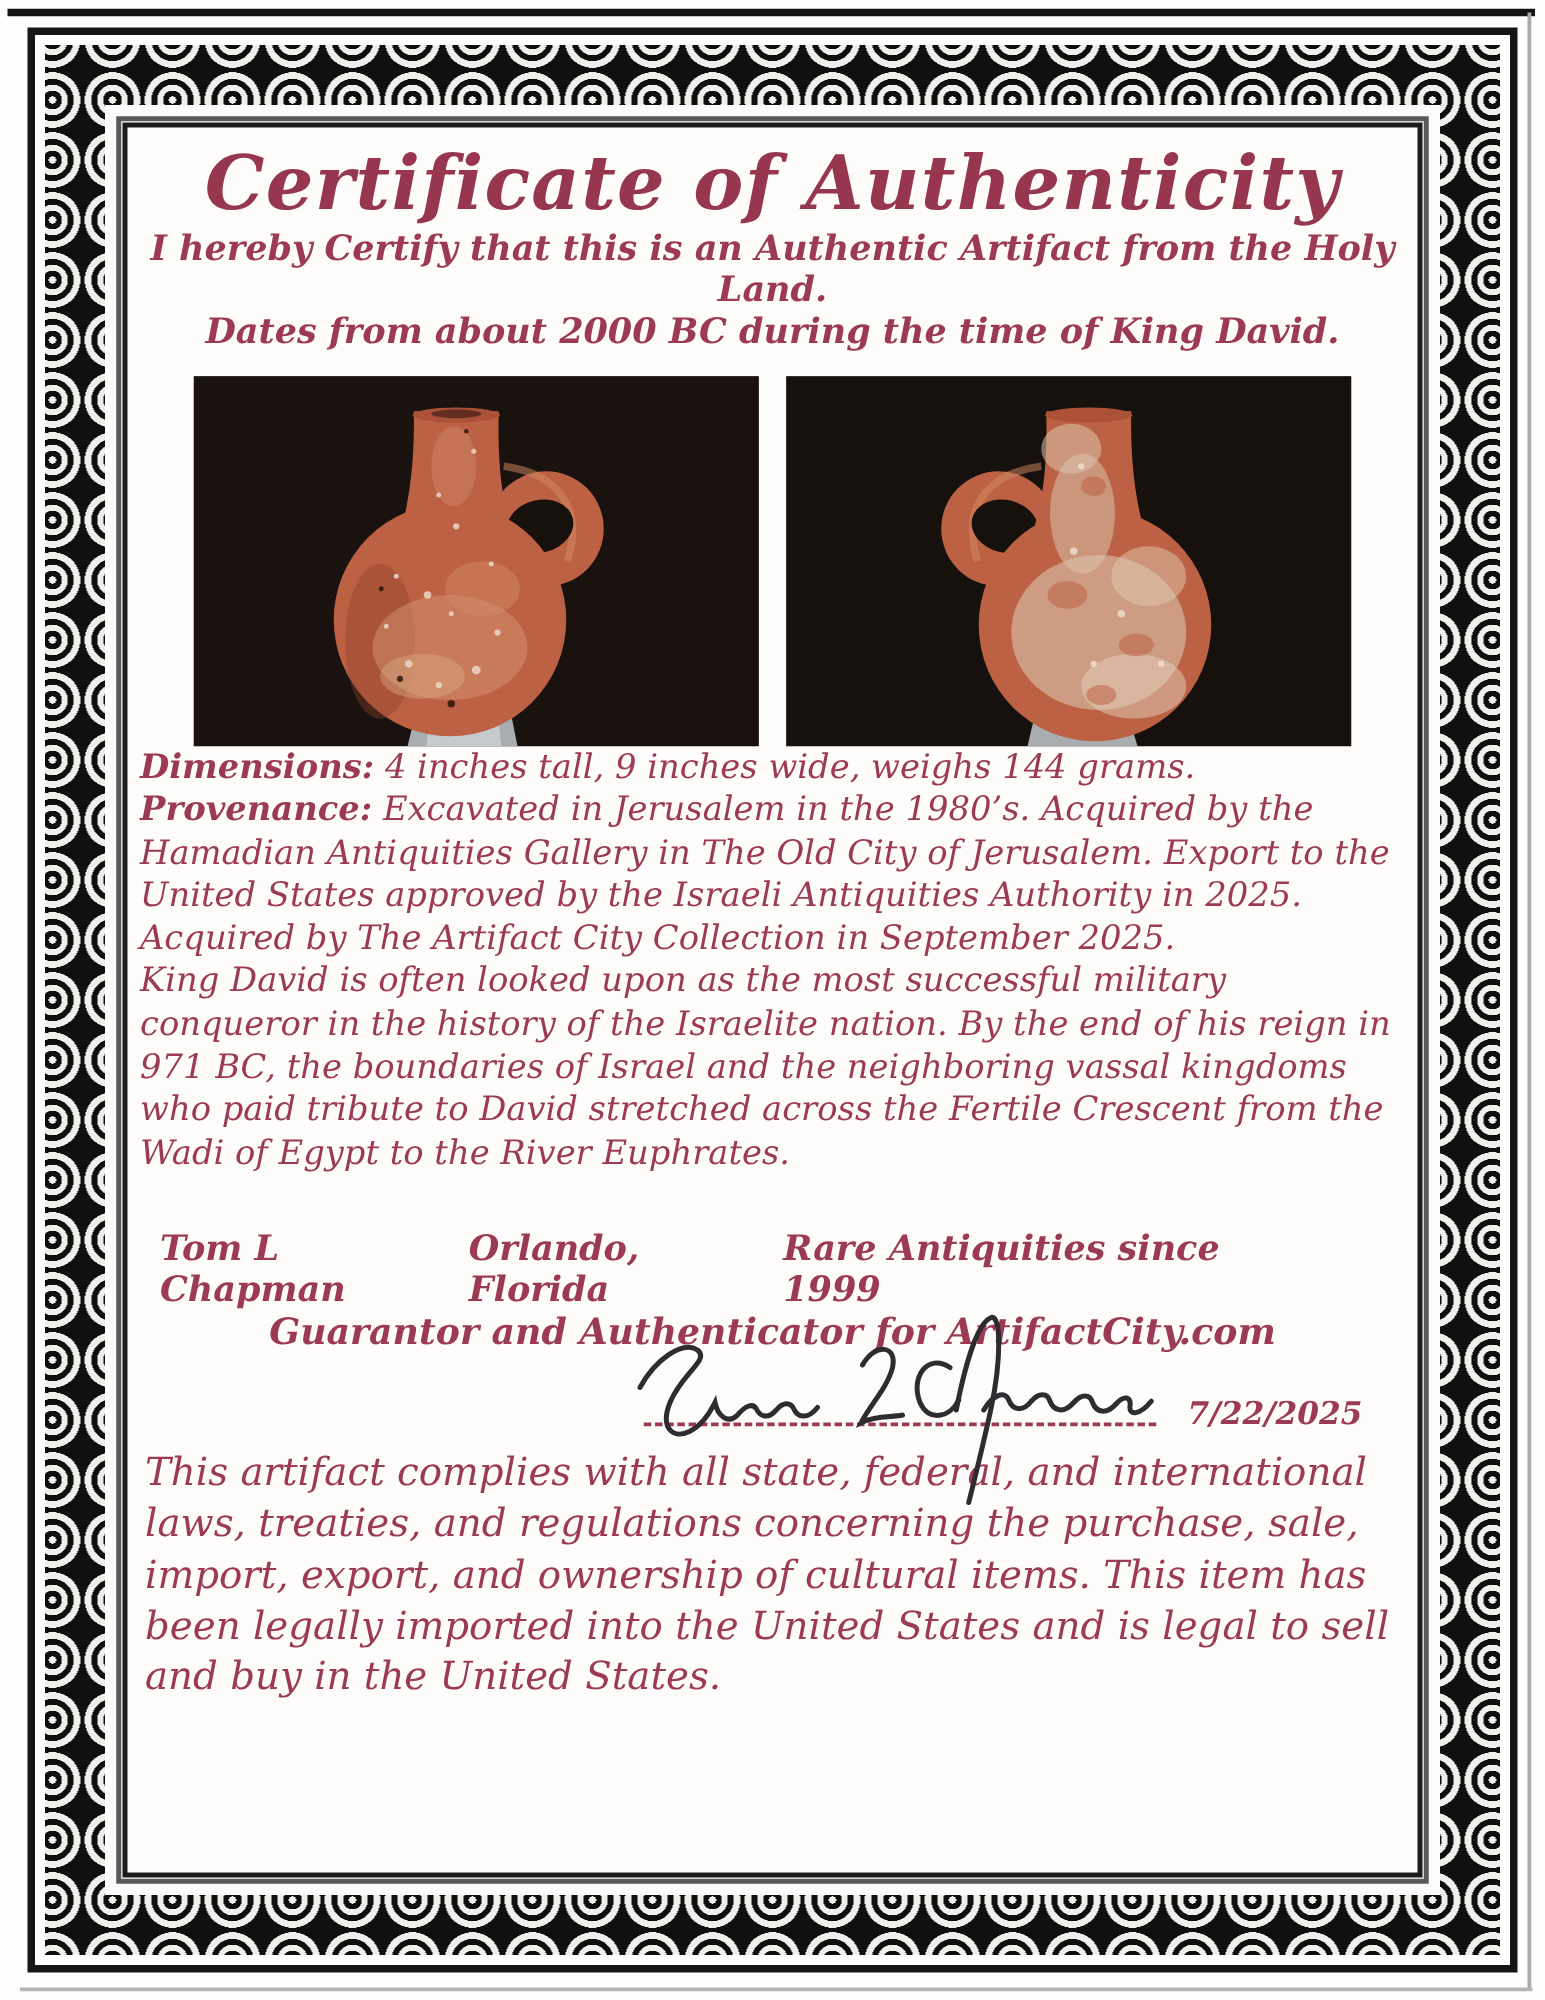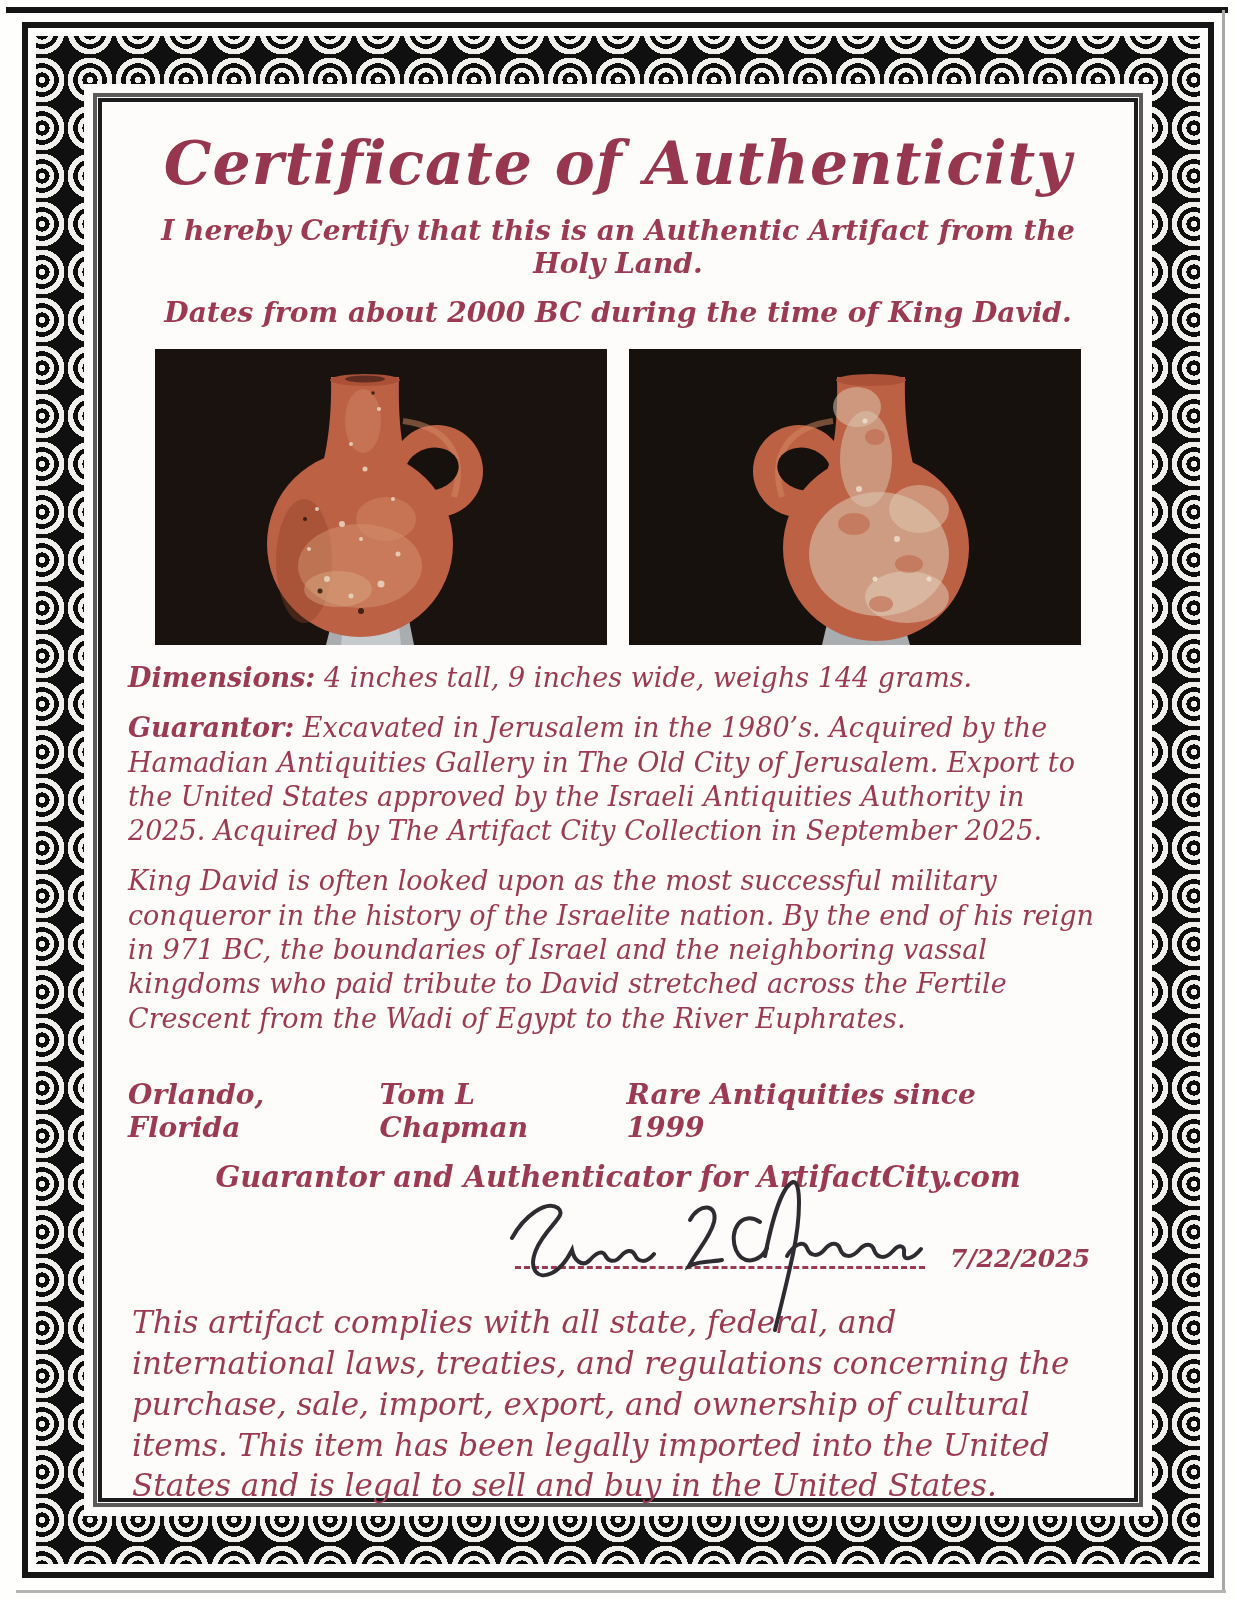--- a/index.html
+++ b/index.html
@@ -19,21 +19,21 @@
           #0e0e0e 12.2px 16.8px,
           #f1efeb 16.8px 22.2px,
           rgba(0,0,0,0) 22.2px);
         background-size:48px 48px;background-position:center;}
   .band-hole{position:absolute;inset:48px;background:#fdfcfa;}
   .inner-frame{position:absolute;inset:98px;border:4px solid #1c1c1c;
                outline:4px solid #5a5a5a;outline-offset:1px;}
   
   .content{position:absolute;left:112px;right:112px;top:112px;bottom:112px;
            color:#9c3a54;font-style:italic;}
-  .content p{margin:16px;}
+  .content p{margin:0;}
   .title{font-size:60px;font-weight:bold;text-align:center;margin-top:10px;
          letter-spacing:1px;color:#96364f;}
   .sub{font-size:28px;font-weight:bold;text-align:center;}
   .sub1{margin-top:24px;font-style:italic;}
   .sub2{margin-top:18px;}
   .photos{margin-top:20px;display:flex;justify-content:center;gap:22px;}
   .photo{width:452px;height:296px;background:#17110d;overflow:hidden;}
   .photo svg{display:block;}
   .para{font-size:27px;line-height:1.27;margin-top:19px;white-space:pre-wrap;
         padding-right:6px;}
@@ -150,28 +150,28 @@
             <circle cx="300" cy="230" r="2.5"></circle>
               <circle cx="246" cy="230" r="2.5"></circle>
             <circle cx="236" cy="72" r="2.5"></circle>
           </g>
         </svg>
       </div>
     </div>
 
     <p class="para first-para"><b class="lbl">Dimensions:</b> <span>4 inches tall, 9 inches wide, weighs 144 grams.</span></p>
 
-    <p class="para"><b class="lbl">Guarantor:</b> <span>Excavated in Jerusalem in the 1980’s. Acquired by the Hamadian Antiquities Gallery in The Old City of Jerusalem. Export to the United States approved by the Israeli Antiquities Authority in 2025. Acquired by The Artifact City Collection in September 2025.</span></p>
+    <p class="para"><b class="lbl">Provenance:</b> <span>Excavated in Jerusalem in the 1980’s. Acquired by the Hamadian Antiquities Gallery in The Old City of Jerusalem. Export to the United States approved by the Israeli Antiquities Authority in 2025. Acquired by The Artifact City Collection in September 2025.</span></p>
 
 
     <p class="para history">King David is often looked upon as the most successful military conqueror in the history of the Israelite nation. By the end of his reign in 971 BC, the boundaries of Israel and the neighboring vassal kingdoms who paid tribute to David stretched across the Fertile Crescent from the Wadi of Egypt to the River Euphrates.</p>
 
     <div class="byline">
+      <span>Tom L Chapman</span>
       <span>Orlando, Florida</span>
-      <span>Tom L Chapman</span>
       <span>Rare Antiquities since 1999</span>
     </div>
 
     <p class="guarantor">Guarantor and Authenticator for ArtifactCity.com</p>
 
     <div class="sig-zone">
       <div class="sig-line"></div>
       <span class="sig-date">7/22/2025</span>
       <svg class="sig-svg" width="500" height="170" viewBox="0 0 500 170">
         <g fill="none" stroke="#2e2c31" stroke-width="4" stroke-linecap="round">

